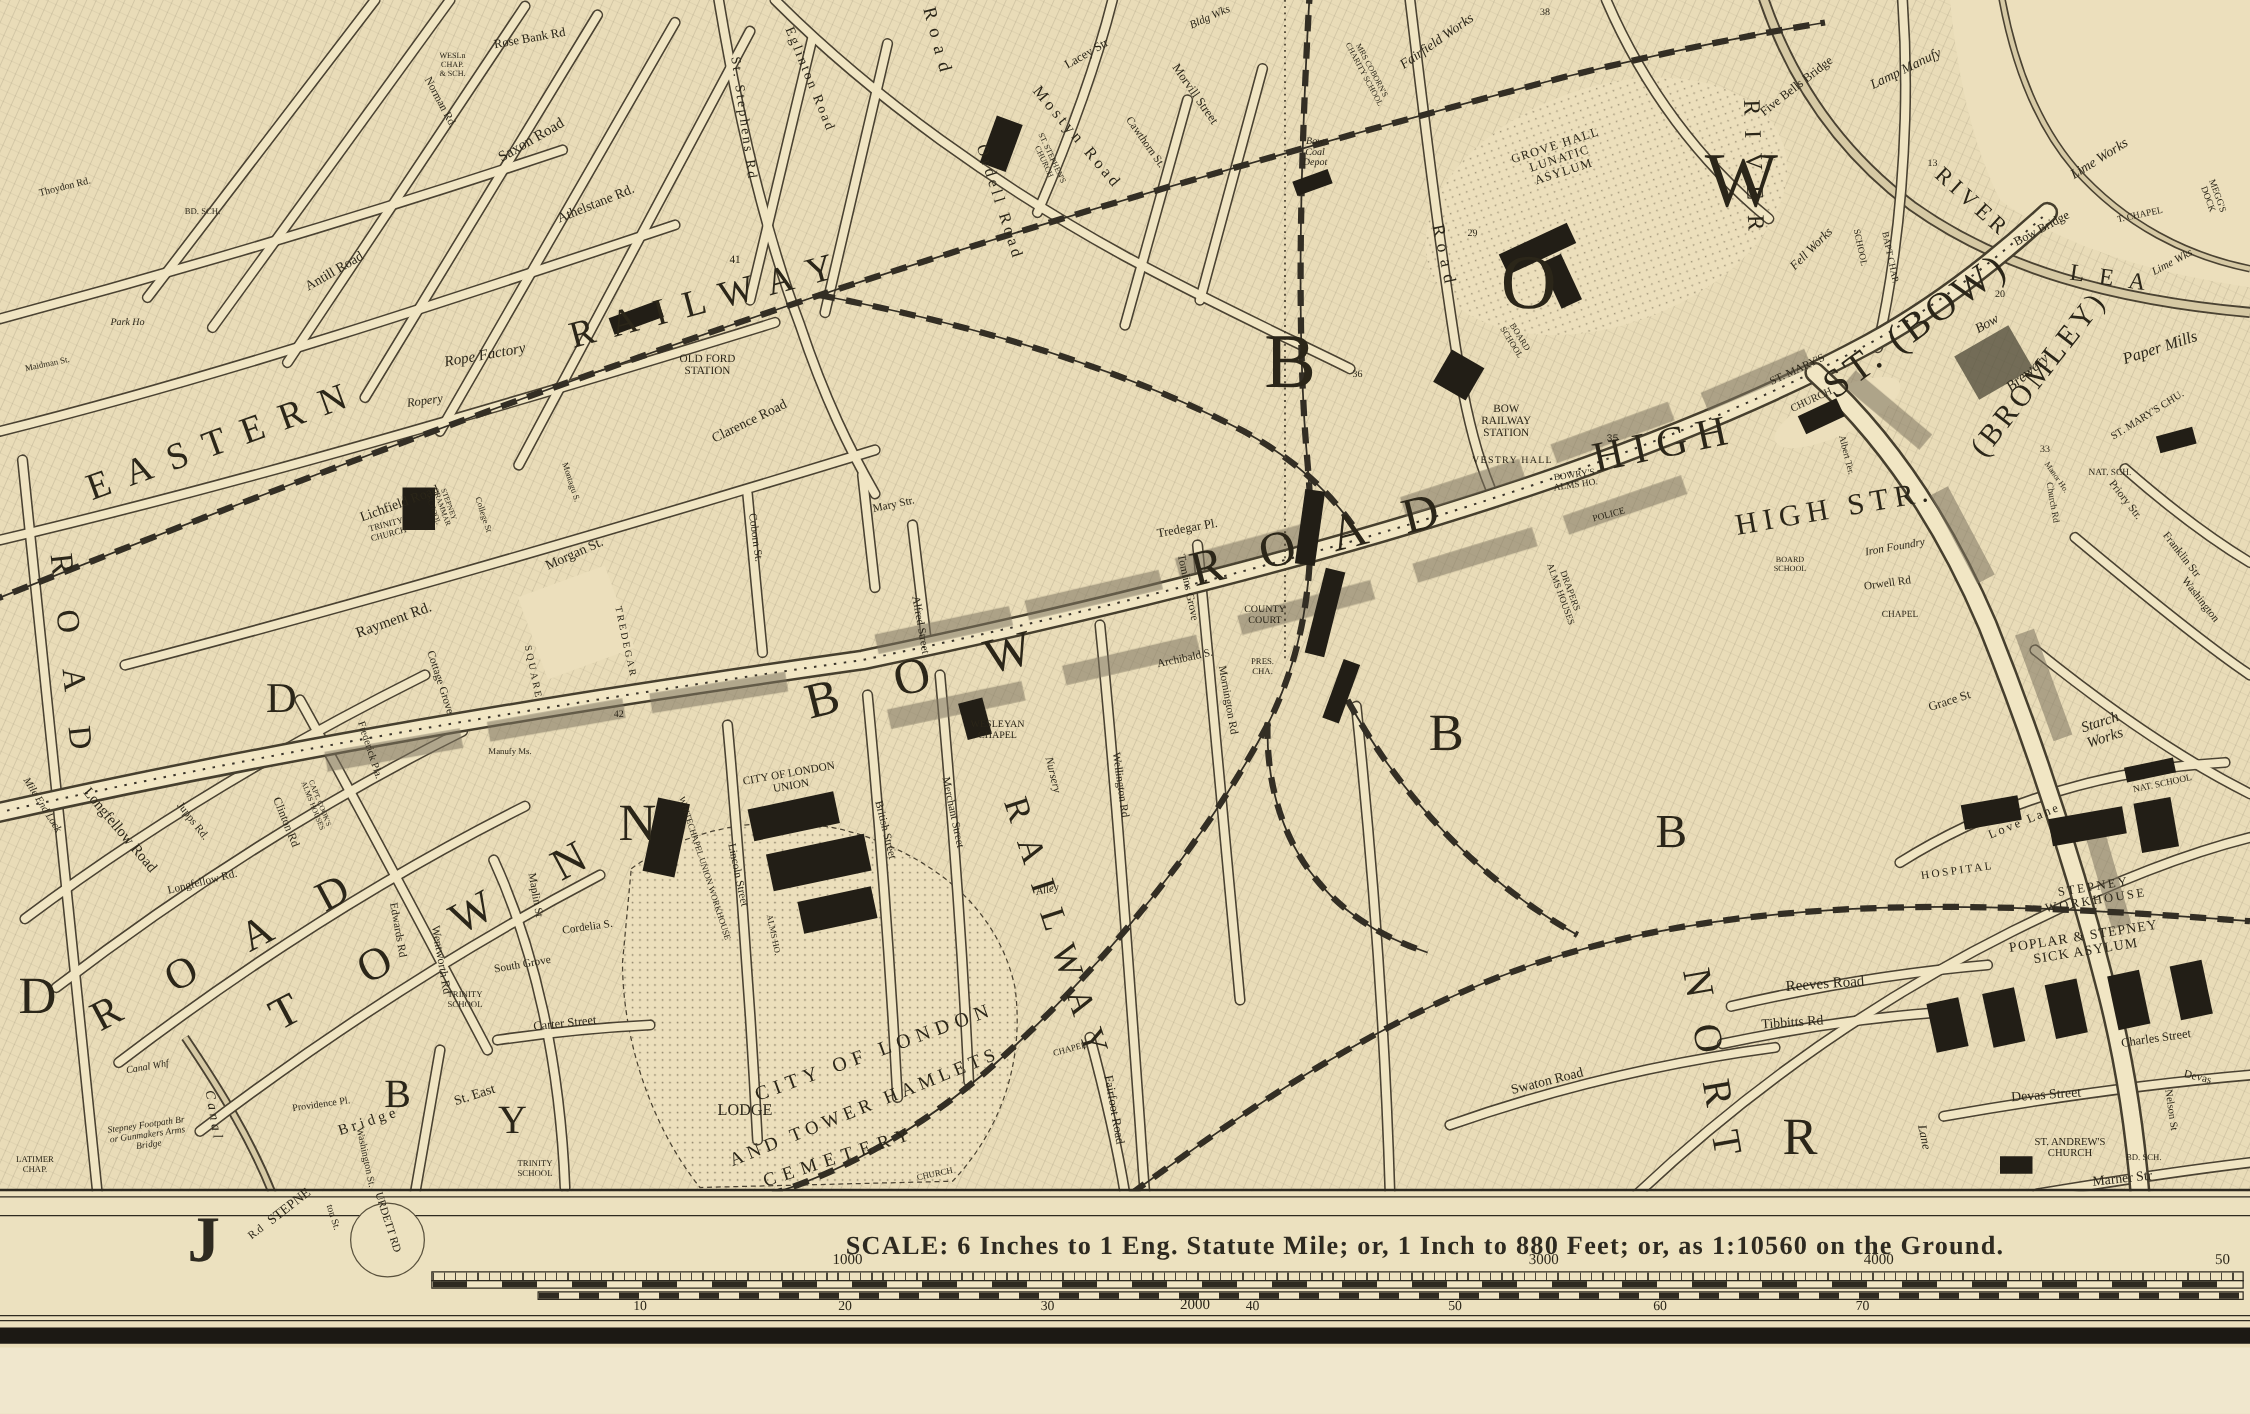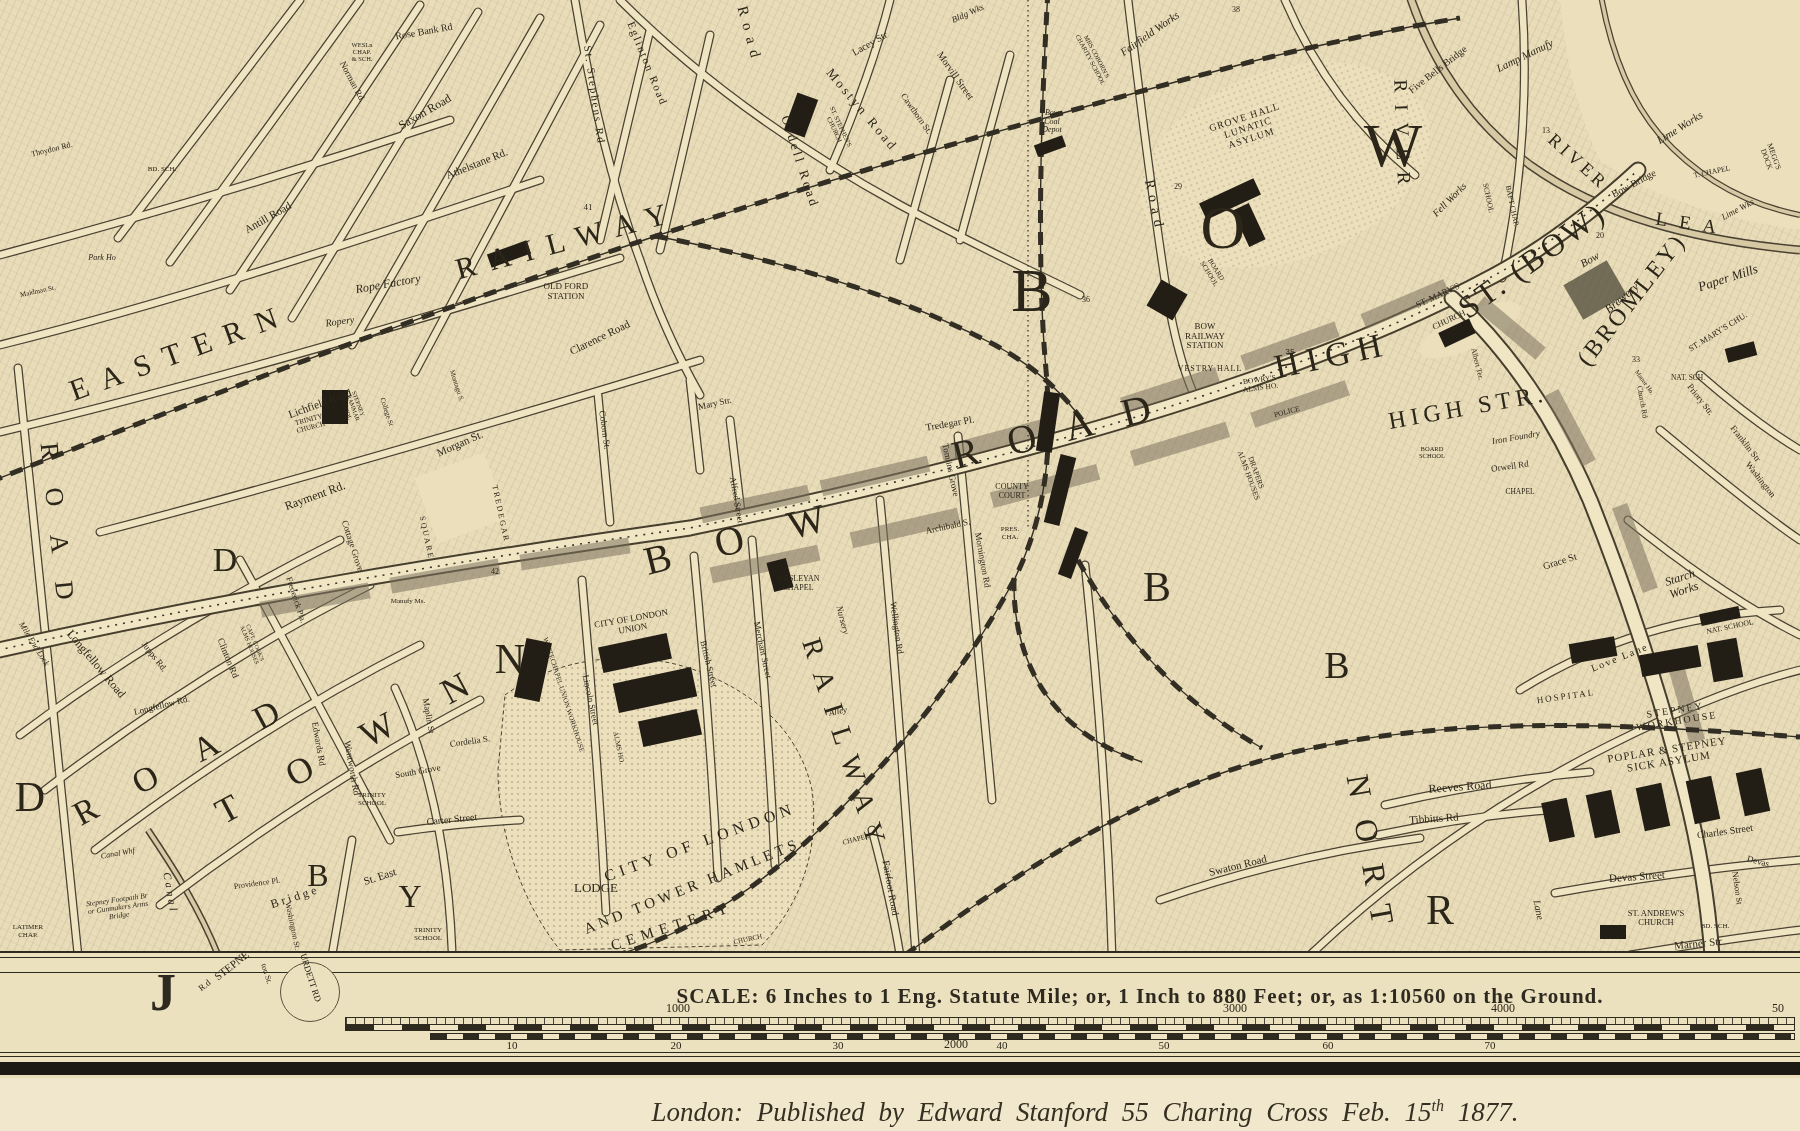--- a/index.html
+++ b/index.html
@@ -329,23 +329,20 @@
   <div id="plate-letter">J</div>
   <div id="scale-label">SCALE: 6 Inches to 1 Eng. Statute Mile; or, 1 Inch to 880 Feet; or, as 1:10560 on the Ground.</div>
   <div class="ruler" id="ruler-feet-fine"></div>
   <div class="ruler" id="ruler-feet-blocks"></div>
   <div class="ruler" id="ruler-chains"></div>
   <div class="rule" style="top:1052px;height:1px;"></div>
   <div class="rule" style="top:1056px;height:1px;"></div>
   <div id="black-bar"></div>
   <div class="rule" style="top:1079px;height:1px;"></div>
   <div id="imprint-band"></div>
-  <div id="imprint">
-    <span>London: Published by Edward  Stanford 55 Charing Cross  Feb. 15</span><sup>th</sup><span> 1877.</span>
-  </div>
 
   <div id="labels">
       <div class="lbl" style="left: 180px; top: 352px; font-size: 30px; letter-spacing: 14px; transform: translate(-50%, -50%) rotate(-20deg);">EASTERN</div>
       <div class="lbl" style="left: 568px; top: 240px; font-size: 30px; letter-spacing: 14px; transform: translate(-50%, -50%) rotate(-15deg);">RAILWAY</div>
       <div class="lbl" style="left: 757px; top: 534px; font-size: 40px; letter-spacing: 46px; transform: translate(-50%, -50%) rotate(-14deg);">BOW</div>
       <div class="lbl" style="left: 1066px; top: 428px; font-size: 40px; letter-spacing: 30px; transform: translate(-50%, -50%) rotate(-14deg);">ROAD</div>
       <div class="lbl" style="left: 1332px; top: 356px; font-size: 34px; letter-spacing: 8px; transform: translate(-50%, -50%) rotate(-12deg);">HIGH</div>
       <div class="lbl" style="left: 1532px; top: 260px; font-size: 32px; letter-spacing: 3px; transform: translate(-50%, -50%) rotate(-36deg);">ST. (BOW)</div>
       <div class="lbl" style="left: 1468px; top: 408px; font-size: 24px; letter-spacing: 5px; transform: translate(-50%, -50%) rotate(-10deg);">HIGH STR.</div>
       <div class="lbl" style="left: 1632px; top: 300px; font-size: 24px; letter-spacing: 3px; transform: translate(-50%, -50%) rotate(-52deg);">(BROMLEY)</div>

